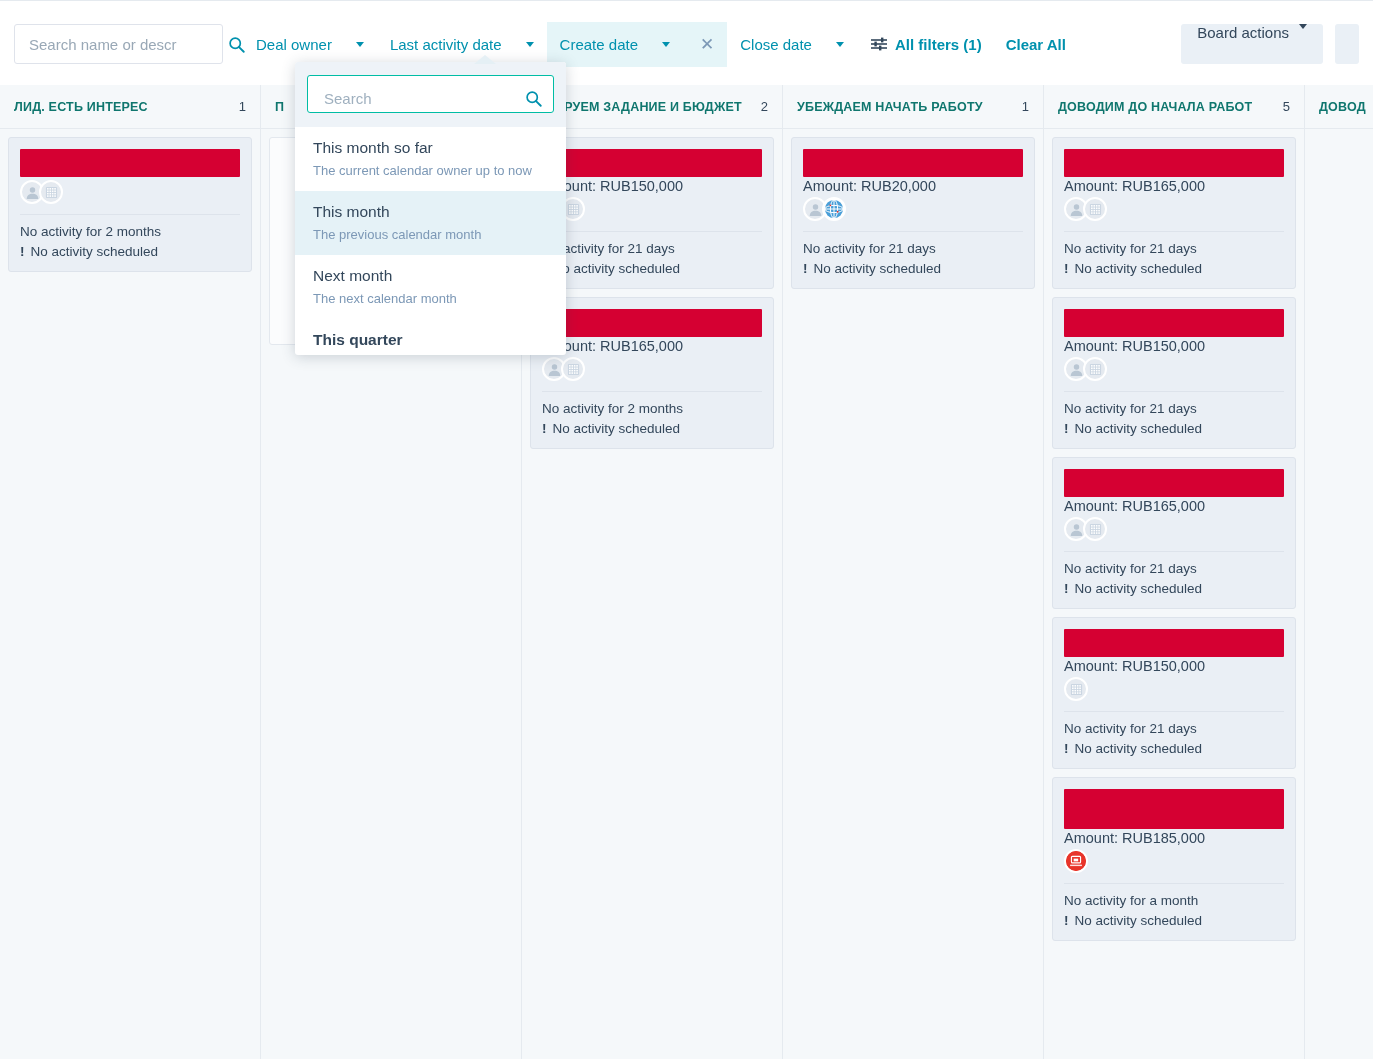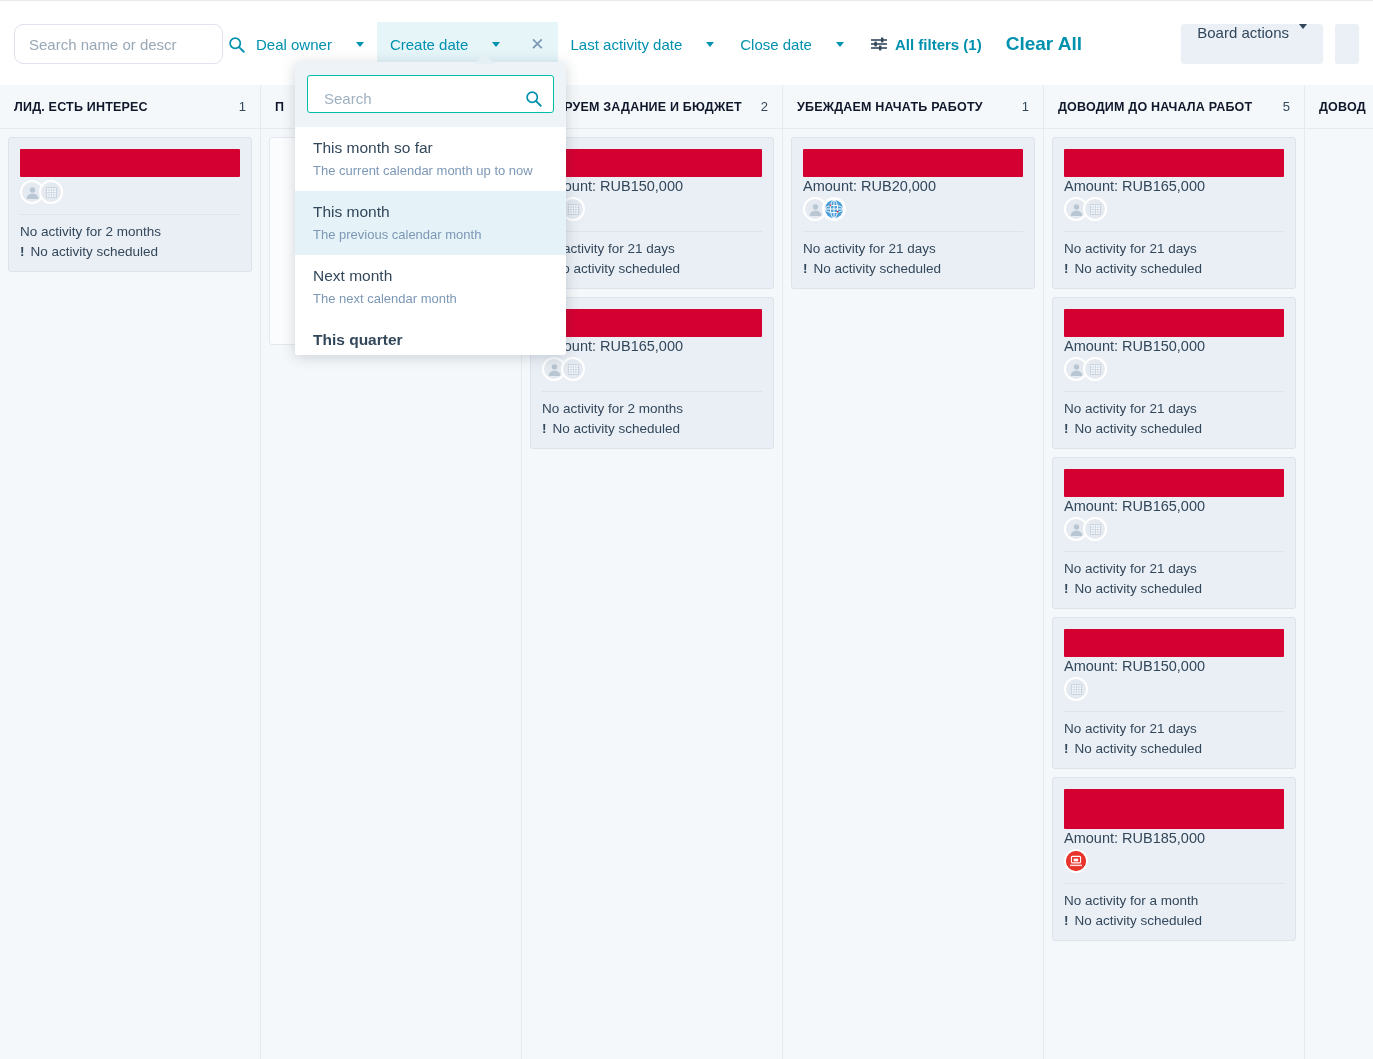--- a/index.html
+++ b/index.html
@@ -21,21 +21,21 @@
 
   
   .toolbar {
     position:absolute; top:3px; left:0; right:0; height:82px;
     background:#ffffff;
     display:flex; align-items:center;
     padding:0 14px;
   }
   .search-box {
     width:209px; height:40px;
-    border:1px solid #dfe3eb; border-radius:9px;
+    border:1px solid #dfe3eb; border-radius:3px;
     background:#fff;
     display:flex; align-items:center;
     padding:0 11px 0 14px;
     margin-right:20px;
   }
   .search-box input {
     border:none; outline:none; flex:1;
     font-family:"Liberation Sans", sans-serif;
     font-size:15px; color:#33475b; background:transparent;
     padding:0;
@@ -56,21 +56,21 @@
     display:inline-block; margin-left:2px;
   }
   .caret-dark { border-top-color:#33475b; }
   .xmark { margin-left:8px; color:#7c98b6; font-size:17px; line-height:1; }
   .filters-link {
     display:flex; align-items:center; gap:8px;
     color:#0091ae; font-size:15px; font-weight:bold; cursor:pointer;
     margin-left:14px; white-space:nowrap;
   }
   .clear-link {
-    color:#0091ae; font-size:19px; font-weight:bold; cursor:pointer;
+    color:#0091ae; font-size:15px; font-weight:bold; cursor:pointer;
     margin-left:24px; white-space:nowrap;
   }
   .toolbar-spacer { flex:1; }
   .board-actions {
     height:40px; padding:0 16px;
     background:#eaf0f6; border-radius:3px;
     display:flex; align-items:flex-start; gap:8px;
     color:#33475b; font-size:15px; cursor:pointer; white-space:nowrap;
   }
   .right-stub {
@@ -93,21 +93,21 @@
     min-height:100%;
   }
   .col-head {
     height:44px; flex:0 0 auto;
     background:#f5f8fa;
     border-bottom:1px solid #e5eaef;
     display:flex; align-items:center; justify-content:space-between;
     padding:0 14px;
   }
   .col-title {
-    font-size:12.5px; font-weight:bold; color:#0f172a;
+    font-size:12.5px; font-weight:bold; color:#0f766e;
     letter-spacing:.2px; white-space:nowrap; overflow:hidden;
   }
   .col-count { font-size:13px; color:#33475b; margin-left:8px; }
   .col-body { padding:8px 8px 0 8px; flex:1 1 auto; }
 
   
   .card {
     background:#eaeff5;
     border:1px solid #dde3eb;
     border-radius:3px;
@@ -202,29 +202,29 @@
         <circle cx="8.5" cy="8.5" r="6" fill="none" stroke="#0091ae" stroke-width="2"></circle>
         <line x1="13" y1="13" x2="18.5" y2="18.5" stroke="#0091ae" stroke-width="2.2" stroke-linecap="round"></line>
       </svg>
     </div>
 
     <div class="filter-btn">
       <span>Deal owner</span>
       <i class="caret"></i>
     </div>
 
+    <div class="filter-btn">
+      <span>Last activity date</span>
+      <i class="caret"></i>
+    </div>
+
     <div class="filter-btn active">
       <span>Create date</span>
       <i class="caret"></i>
       <span class="xmark">✕</span>
-    </div>
-
-    <div class="filter-btn">
-      <span>Last activity date</span>
-      <i class="caret"></i>
     </div>
 
     <div class="filter-btn">
       <span>Close date</span>
       <i class="caret"></i>
     </div>
 
     <div class="filters-link">
       <svg width="16" height="14" viewBox="0 0 16 14">
         <line x1="0" y1="3" x2="16" y2="3" stroke="#33475b" stroke-width="1.6"></line>
@@ -641,21 +641,21 @@
         <input type="text" value="" placeholder="Search" style="">
         <svg class="icon-search" viewBox="0 0 20 20">
           <circle cx="8.5" cy="8.5" r="6" fill="none" stroke="#0091ae" stroke-width="2"></circle>
           <line x1="13" y1="13" x2="18.5" y2="18.5" stroke="#0091ae" stroke-width="2.2" stroke-linecap="round"></line>
         </svg>
       </div>
     </div>
     <div class="pop-list" id="pop-list">
         <div class="pop-item">
           <div class="pi-label">This month so far</div>
-          <div class="pi-desc">The current calendar month up to now</div>
+          <div class="pi-desc">The current calendar owner up to now</div>
         </div>
         <div class="pop-item hl">
           <div class="pi-label">This month</div>
           <div class="pi-desc">The previous calendar month</div>
         </div>
         <div class="pop-item">
           <div class="pi-label">Next month</div>
           <div class="pi-desc">The next calendar month</div>
         </div>
         <div class="pop-item clipped">

